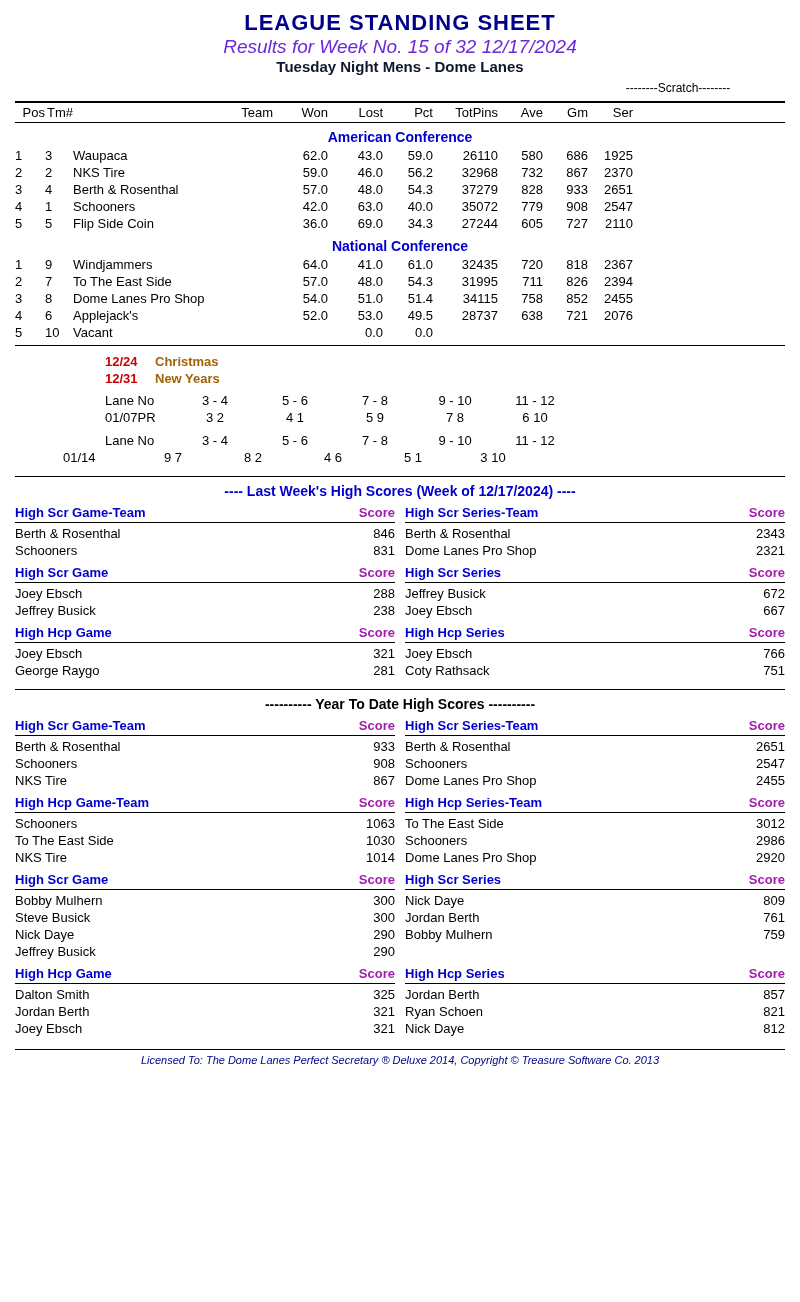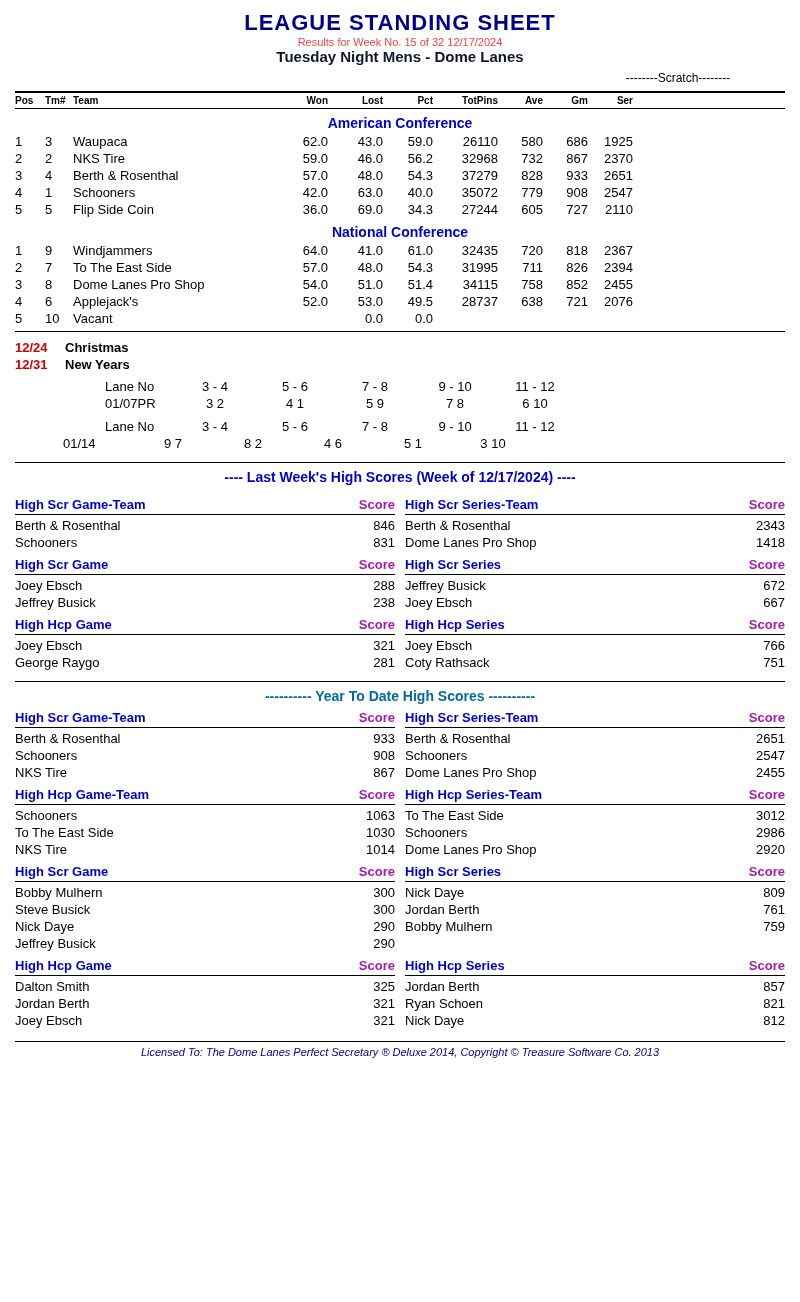--- a/index.html
+++ b/index.html
@@ -19,22 +19,23 @@
       text-align: center;
       margin-bottom: 6px;
     }
     .title-main {
       font-size: 22px;
       font-weight: bold;
       color: #00008B;
       letter-spacing: 1px;
     }
     .title-sub {
-      font-size: 11px;
-      color: #ef4444;
+      font-size: 19px;
+      color: #6d28d9;
+      font-style: italic;
     }
     .title-league {
       font-size: 15px;
       font-weight: bold;
       color: #0f172a;
     }
     .col-headers {
       display: flex;
       border-top: 2px solid #000;
       border-bottom: 1px solid #000;
@@ -65,50 +66,51 @@
     }
     .section-divider {
       border-top: 1px solid #000;
       margin: 4px 0;
     }
     .schedule-section {
       margin-top: 8px;
     }
     .holiday-row {
       display: flex;
+      margin-left: 90px;
       margin-bottom: 2px;
     }
     .holiday-date {
       color: #cc0000;
       font-weight: bold;
       width: 50px;
     }
     .holiday-name {
-      color: #000000;
+      color: #a16207;
       font-weight: bold;
     }
     .lane-row {
       display: flex;
       align-items: flex-start;
       padding: 1px 0;
     }
     .lane-label {
       width: 70px;
       font-weight: normal;
     }
     .lane-cell {
       width: 80px;
       text-align: center;
     }
     .high-scores-title {
       text-align: center;
       color: #0000cc;
       font-size: 14px;
       font-weight: bold;
-      margin: 10px 0 12px 0;
+      margin: 10px 0 6px 0;
       border-top: 1px solid #000;
       padding-top: 6px;
     }
     .scores-grid {
       display: flex;
       gap: 10px;
       margin-bottom: 6px;
     }
     .scores-col {
       flex: 1;
@@ -133,39 +135,40 @@
     }
     .score-row {
       display: flex;
       justify-content: space-between;
       padding: 1px 0;
     }
     .score-name { }
     .score-val { }
     .ytd-title {
       text-align: center;
-      color: #0369a1;
+      color: #000000;
       font-size: 14px;
       font-weight: bold;
       margin: 10px 0 6px 0;
       border-top: 1px solid #000;
       padding-top: 6px;
     }
     .footer {
       text-align: center;
       font-style: italic;
       font-size: 11px;
       color: #00008B;
       margin-top: 12px;
       border-top: 1px solid #000;
       padding-top: 4px;
     }
     .col-header-label {
-      font-weight: bold;
-      font-size: 10px;
+      font-weight: normal;
+      font-size: 13px;
+      text-align: right;
     }
   </style>
 </head>
 <body>
 
 <div class="page">
 
   <div class="header">
     <div class="title-main">LEAGUE STANDING SHEET</div>
     <div class="title-sub">Results for Week No. 15 of 32   12/17/2024</div>
@@ -388,21 +391,21 @@
           <div class="scores-category-header">
         <span class="scores-cat-label">High Scr Series-Team</span>
         <span class="scores-cat-score">Score</span>
       </div>
           <div class="score-row">
           <span class="score-name">Berth &amp; Rosenthal</span>
           <span class="score-val">2343</span>
         </div>
           <div class="score-row">
           <span class="score-name">Dome Lanes Pro Shop</span>
-          <span class="score-val">1418</span>
+          <span class="score-val">2321</span>
         </div>
         </div>
       </div>
       <div class="scores-grid">
         <div class="scores-col">
           <div class="scores-category-header">
         <span class="scores-cat-label">High Scr Game</span>
         <span class="scores-cat-score">Score</span>
       </div>
           <div class="score-row">

